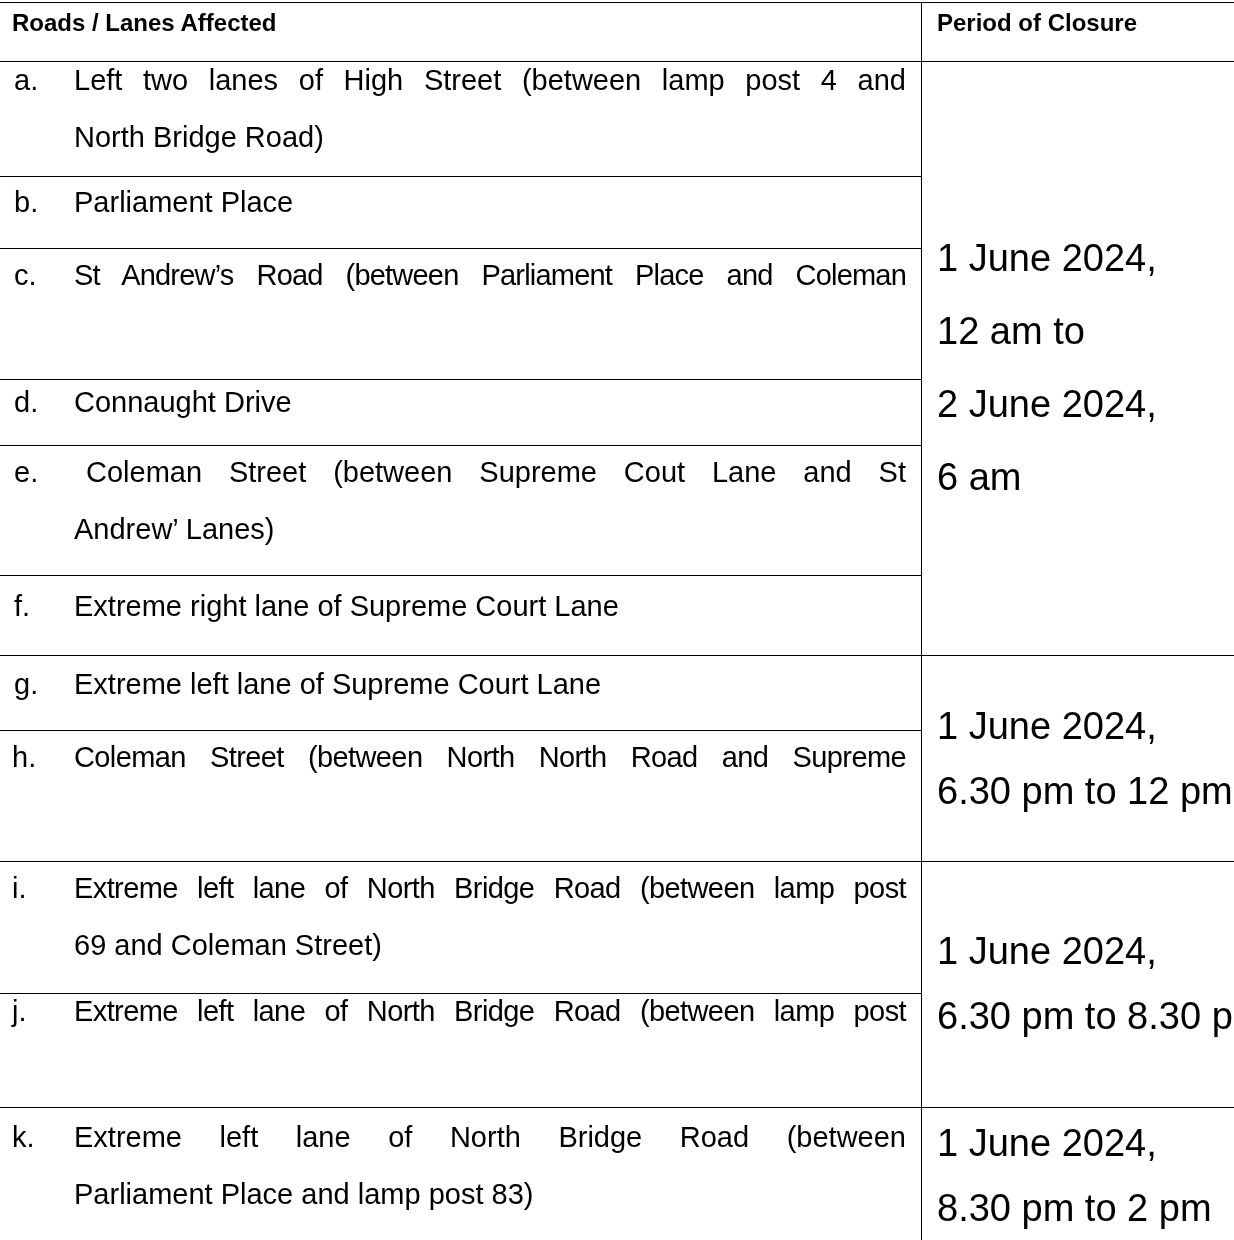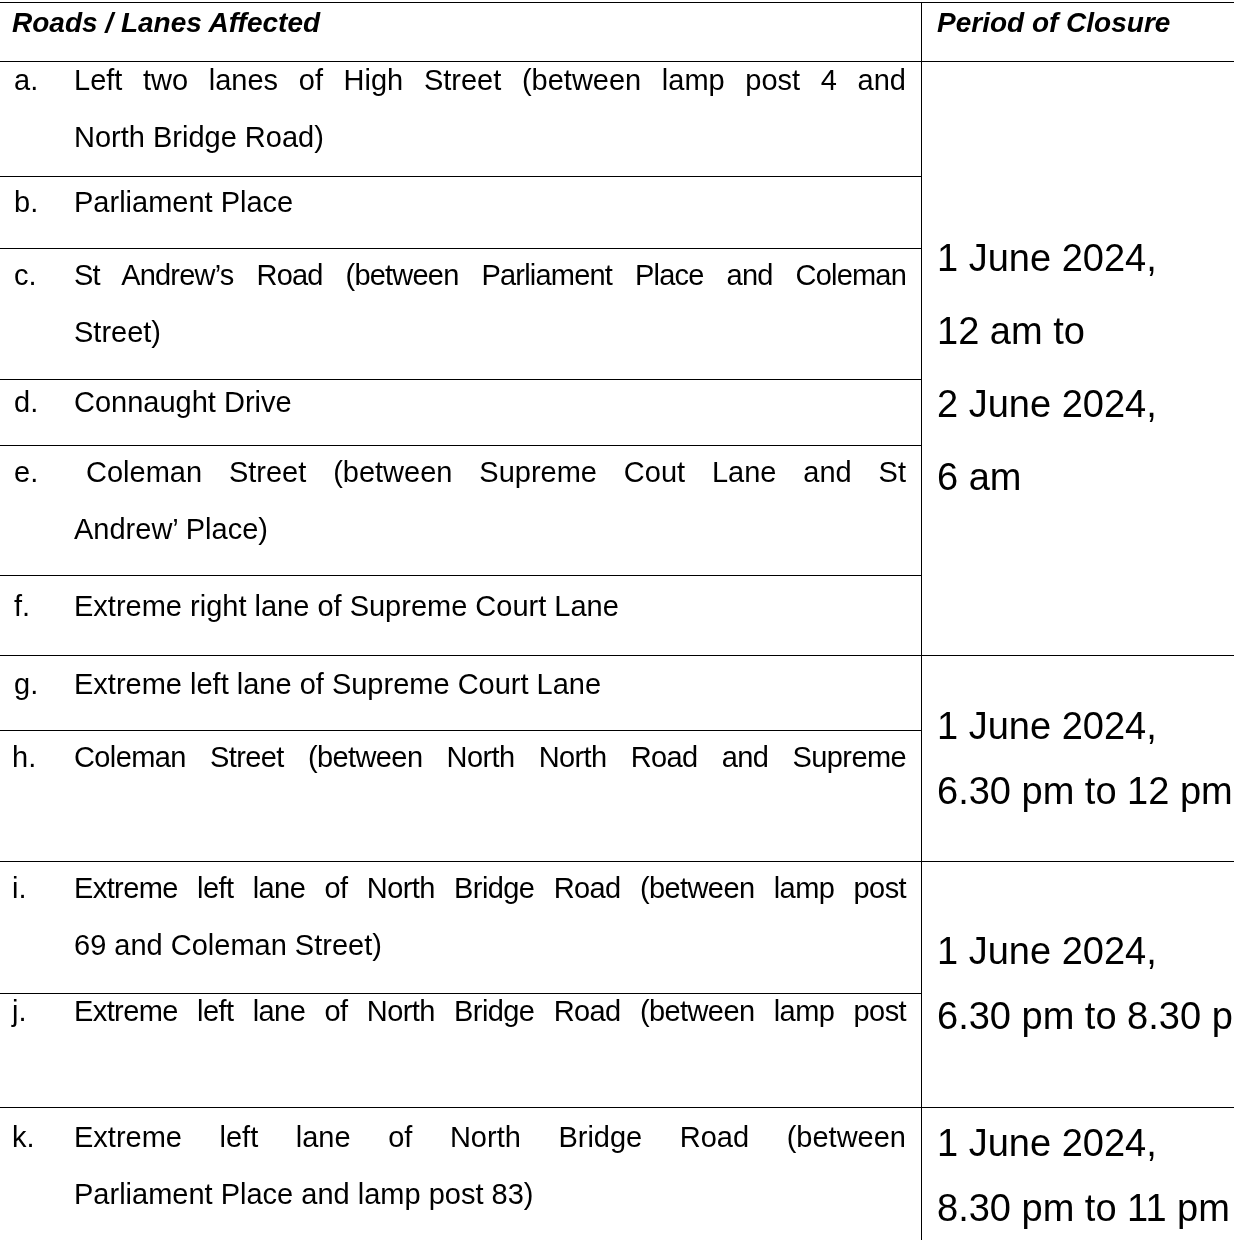--- a/index.html
+++ b/index.html
@@ -1,19 +1,19 @@
 <!DOCTYPE html>
 <html><head>
   <meta charset="utf-8">
   <style>
     html, body { margin: 0; padding: 0; background: #ffffff; }
     body { width: 1234px; height: 1240px; position: relative; overflow: hidden; color: #000; }
     .hline { position: absolute; left: 0; height: 1px; background: #000; }
     .vline { position: absolute; top: 2px; width: 1px; background: #000; }
-    .hdr { position: absolute; font-family: "Liberation Sans", sans-serif; font-weight: bold; font-size: 28px; line-height: 40px; font-style: italic; }
+    .hdr { position: absolute; font-family: "Liberation Sans", sans-serif; font-weight: bold; font-size: 24px; line-height: 40px; }
     .cell { position: absolute; font-family: "Liberation Sans", sans-serif; font-size: 29px; line-height: 57px; }
     .letter { position: absolute; left: 14px; }
     .text { position: absolute; left: 74px; width: 832px; text-align: justify; transform-origin: 0 0; }
     .narrow { display: inline-block; transform: scaleX(0.86); transform-origin: 0 0; white-space: nowrap; }
     .period { position: absolute; left: 937px; font-family: "Liberation Sans", sans-serif; font-size: 38px; }
     .period div { white-space: nowrap; }
   </style>
 </head>
 <body>
 
@@ -51,36 +51,35 @@
     <span class="letter">b.</span>
     <div class="text">
       <div>Parliament Place</div>
     </div>
   </div>
 
   <div class="cell" style="top:247px; left:0;">
     <span class="letter">c.</span>
     <div class="text">
       <div style="text-align-last:justify; letter-spacing:-0.8px;">St Andrew’s Road (between Parliament Place and Coleman</div>
-      <div>Street)</div>
     </div>
   </div>
 
   <div class="cell" style="top:374px; left:0;">
     <span class="letter">d.</span>
     <div class="text">
       <div>Connaught Drive</div>
     </div>
   </div>
 
   <div class="cell" style="top:444px; left:0;">
     <span class="letter">e.</span>
     <div class="text">
       <div style="text-align-last:justify;margin-left:12px;">Coleman Street (between Supreme Cout Lane and St</div>
-      <div>Andrew’ Place)</div>
+      <div>Andrew’ Lanes)</div>
     </div>
   </div>
 
   <div class="cell" style="top:578px; left:0;">
     <span class="letter">f.</span>
     <div class="text">
       <div>Extreme right lane of Supreme Court Lane</div>
     </div>
   </div>
 
@@ -133,16 +132,16 @@
     <div>6.30 pm to 12 pm</div>
   </div>
 
   <div class="period" style="top:919px; line-height:65px;">
     <div>1 June 2024,</div>
     <div>6.30 pm to 8.30 pm</div>
   </div>
 
   <div class="period" style="top:1111px; line-height:65px;">
     <div>1 June 2024,</div>
-    <div>8.30 pm to 11 pm</div>
+    <div>8.30 pm to 2 pm</div>
   </div>
 
 </div>
 
 </body></html>

